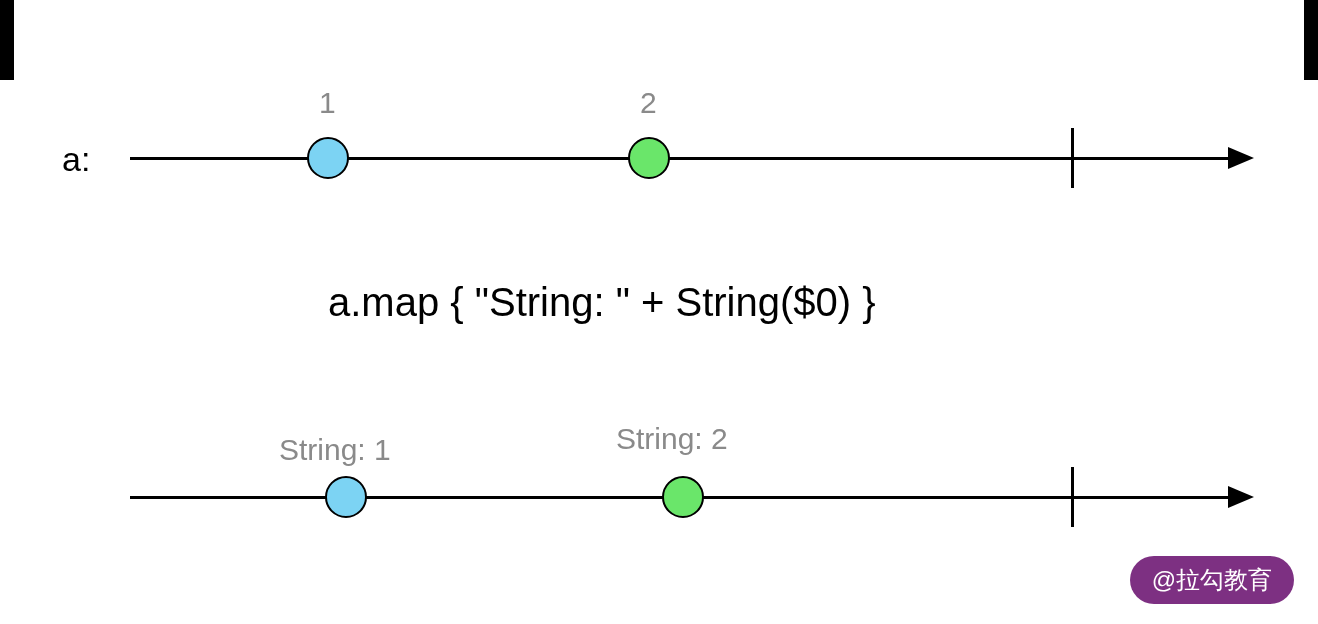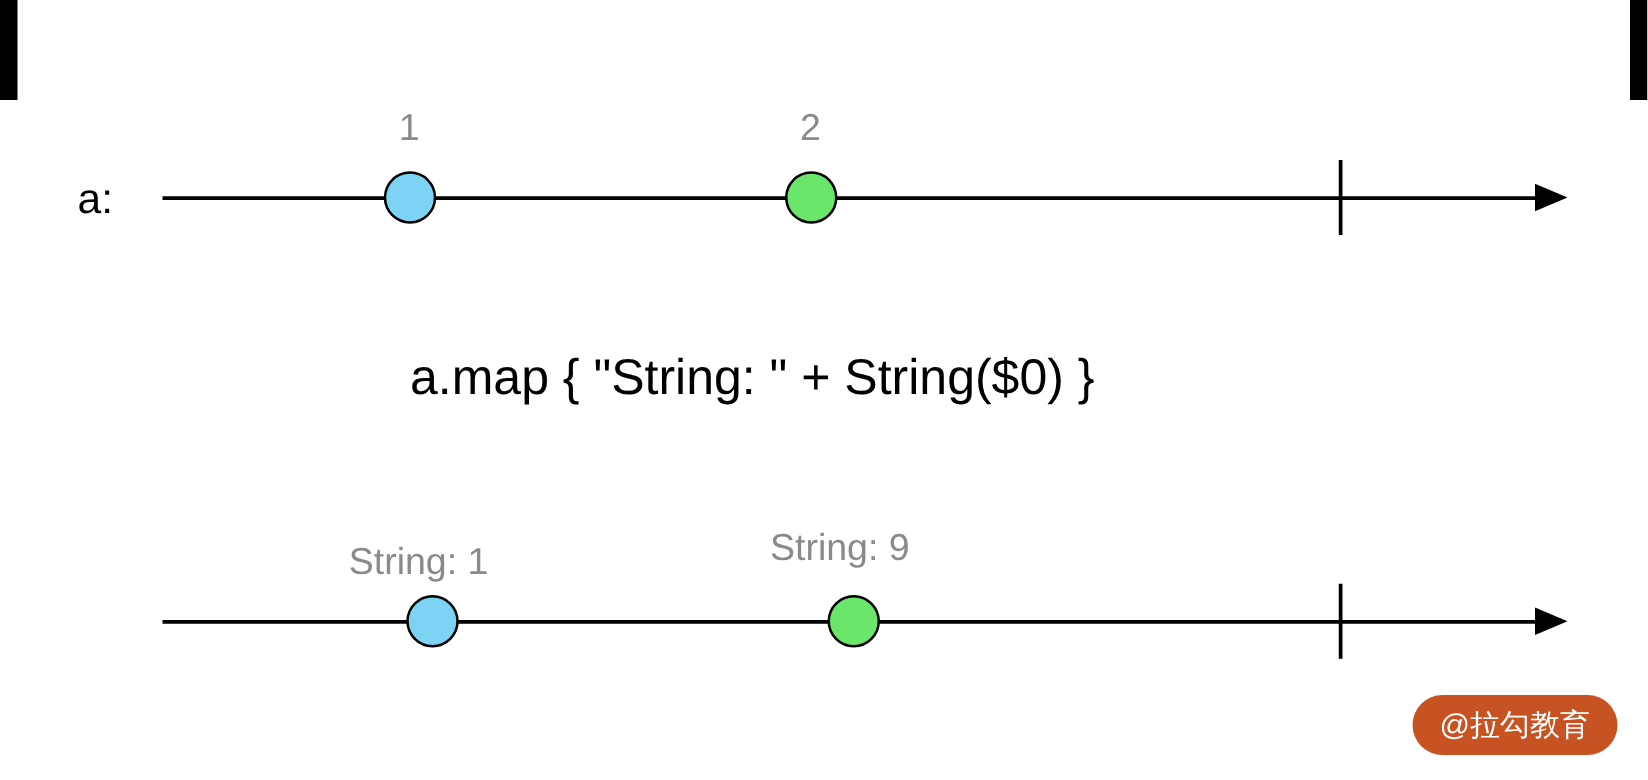--- a/index.html
+++ b/index.html
@@ -66,21 +66,21 @@
       position: absolute;
       font-size: 40px;
       color: #000;
       font-weight: 400;
       white-space: nowrap;
     }
     .watermark {
       position: absolute;
       right: 24px;
       bottom: 20px;
-      background: #c2410c;
+      background: #701a75;
       color: #fff;
       font-size: 24px;
       padding: 8px 22px;
       border-radius: 999px;
       opacity: 0.9;
     }
   </style>
 </head>
 <body>
 
@@ -101,16 +101,16 @@
 
 <div class="operator" style="left:328px; top:280px;">a.map { "String: " + String($0) }</div>
 
 <div class="timeline" style="left:130px; top:496px; width:1100px;"></div>
 <div class="arrowhead" style="left:1228px; top:486px;"></div>
 <div class="terminator" style="left:1071px; top:467px;"></div>
 
 <div class="marble-label" style="left:279px; top:433px;">String: 1</div>
 <div class="marble blue" style="left:325px; top:476px;"></div>
 
-<div class="marble-label" style="left:616px; top:422px;">String: 9</div>
+<div class="marble-label" style="left:616px; top:422px;">String: 2</div>
 <div class="marble green" style="left:662px; top:476px;"></div>
 
 <div class="watermark">@拉勾教育</div>
 
 </body></html>

